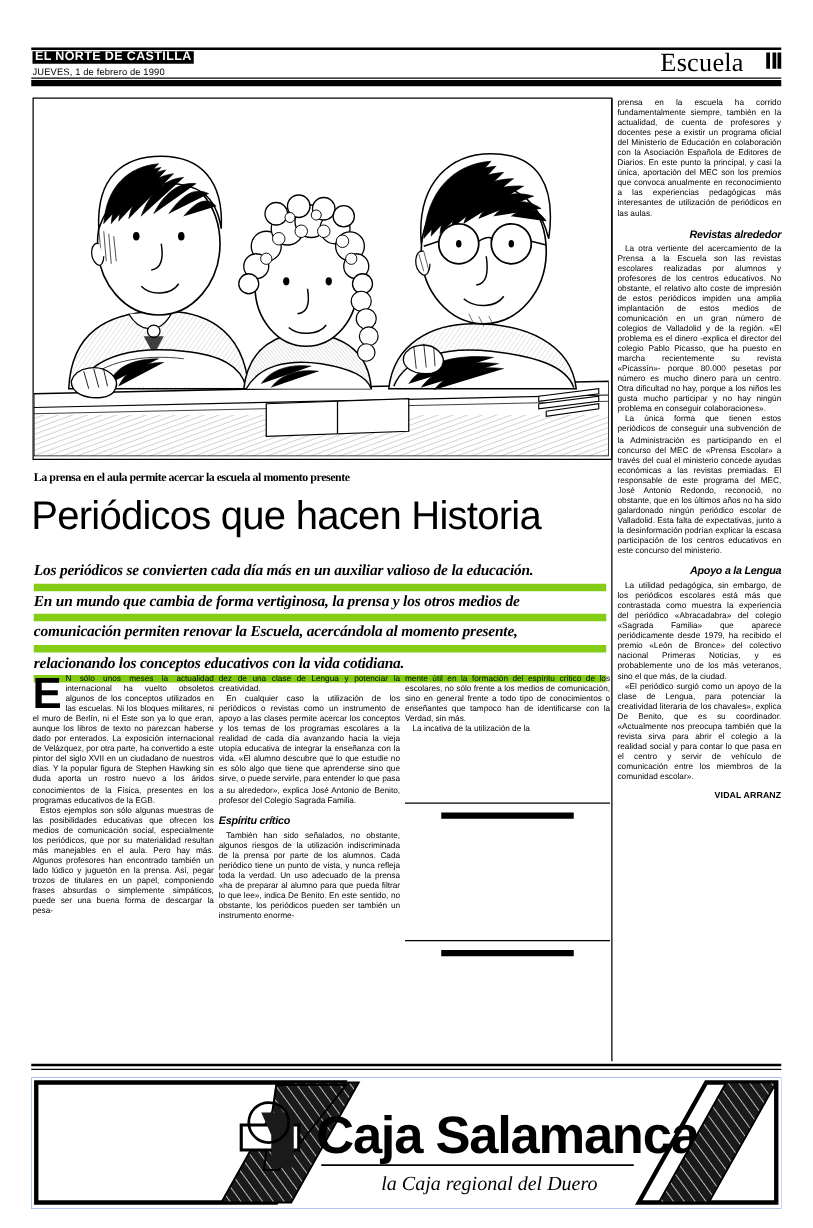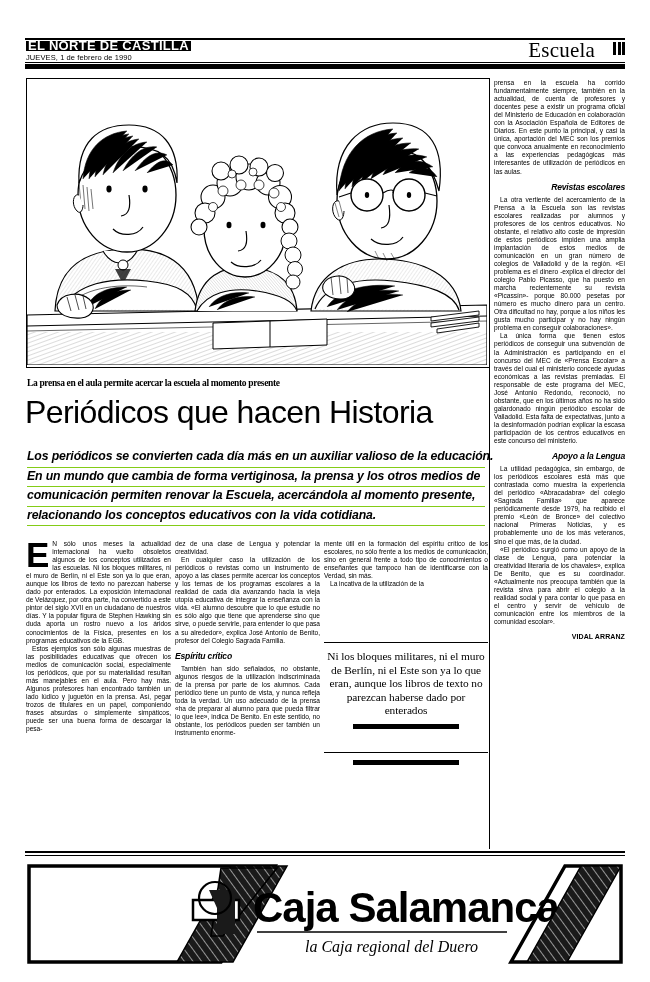--- a/index.html
+++ b/index.html
@@ -7,21 +7,21 @@
     width:650px;height:982px;overflow:hidden;position:relative;
     font-family:"Liberation Sans", sans-serif;
     color:#000;
     -webkit-font-smoothing:none;
   }
   .page{position:absolute;left:0;top:0;width:650px;height:982px;background:#fff;}
 
   
   .masthead{position:absolute;left:25px;top:38px;width:600px;height:30px;}
   .mast-rule-top{position:absolute;left:0;top:0;width:600px;height:2px;background:#000;}
-  .mast-paper{position:absolute;left:1px;top:3px;font-size:13px;font-weight:bold;
+  .mast-paper{position:absolute;left:1px;top:3px;font-size:10px;font-weight:bold;
     letter-spacing:.3px;font-family:"Liberation Sans",sans-serif;
     background:#000;color:#fff;padding:1px 2px 1px 2px;line-height:8px;}
   .mast-date{position:absolute;left:1px;top:15px;font-size:7.5px;
     font-family:"Liberation Sans",sans-serif;letter-spacing:.1px;}
   .mast-section{position:absolute;right:30px;top:0px;font-size:21px;
     font-family:"Liberation Serif",serif;letter-spacing:.2px;line-height:24px;}
   .mast-pagenum{position:absolute;right:0px;top:4px;display:flex;gap:1.5px;}
   .mast-pagenum i{display:block;width:3px;height:13px;background:#000;}
   .mast-rule-bottom{position:absolute;left:0;top:26px;width:600px;height:5px;background:#000;}
   .mast-rule-hair{position:absolute;left:0;top:24px;width:600px;height:1px;background:#000;}
@@ -32,22 +32,22 @@
   .illo svg{display:block;}
 
   
   .caption{position:absolute;left:27px;top:378px;width:460px;font-size:9.5px;
     font-weight:bold;letter-spacing:-0.35px;font-family:Liberation Serif, serif;}
   .headline{position:absolute;left:25px;top:392px;width:465px;font-size:32px;
     font-weight:normal;letter-spacing:-0.6px;line-height:40px;
     font-family:"Liberation Sans",sans-serif;}
 
   .lead{position:absolute;left:27px;top:448px;width:458px;}
-  .lead .ln{font-family:Liberation Sans, sans-serif;font-style:italic;font-weight:bold;
-    font-size:12.3px;line-height:17.6px;border-bottom:1px solid #84cc16;
+  .lead .ln{font-family:Liberation Serif, serif;font-style:italic;font-weight:bold;
+    font-size:12.3px;line-height:17.6px;border-bottom:6px solid #84cc16;
     padding-bottom:1px;white-space:nowrap;letter-spacing:-0.15px;}
 
   
   .cols{position:absolute;left:26px;top:540px;width:462px;height:305px;}
   .col{position:absolute;top:0;width:145px;height:305px;
     font-family:"Liberation Sans",sans-serif;font-size:6.6px;line-height:8.05px;
     text-align:justify;letter-spacing:-0.02px;}
   .c1{left:0;}
   .c2{left:149px;}
   .c3{left:298px;width:164px;}
@@ -324,34 +324,33 @@
       <p>También han sido señalados, no obstante, algunos riesgos de la utilización indiscriminada de la prensa por parte de los alumnos. Cada periódico tiene un punto de vista, y nunca refleja toda la verdad. Un uso adecuado de la prensa «ha de preparar al alumno para que pueda filtrar lo que lee», indica De Benito. En este sentido, no obstante, los periódicos pueden ser también un instrumento enorme-</p>
     </div>
 
     <div class="col c3">
       <p class="noind">mente útil en la formación del espíritu crítico de los escolares, no sólo frente a los medios de comunicación, sino en general frente a todo tipo de conocimientos o enseñantes que tampoco han de identificarse con la Verdad, sin más.</p>
       <p>La incativa de la utilización de la</p>
     </div>
 
     <div class="pq1">
       <div class="pq-top-rule"></div>
-      <div class="pq">Ni los bloques militares, ni el muro de Berlín, ni el Este son ya lo que eran, aunque los libros de texto no parezcan haberse dado por enterados</div>
       <div class="pq-bar"></div>
     </div>
 
     <div class="pq2">
       <div class="pq-top-rule"></div>
       <div class="pq-bar"></div>
     </div>
   </div>
 
   <div class="vrule"></div>
   <div class="side">
     <p class="noind">prensa en la escuela ha corrido fundamentalmente siempre, también en la actualidad, de cuenta de profesores y docentes pese a existir un programa oficial del Ministerio de Educación en colaboración con la Asociación Española de Editores de Diarios. En este punto la principal, y casi la única, aportación del MEC son los premios que convoca anualmente en reconocimiento a las experiencias pedagógicas más interesantes de utilización de periódicos en las aulas.</p>
-    <div class="subhead">Revistas escolares</div>
+    <div class="subhead">Revistas alrededor</div>
     <p>La otra vertiente del acercamiento de la Prensa a la Escuela son las revistas escolares realizadas por alumnos y profesores de los centros educativos. No obstante, el relativo alto coste de impresión de estos periódicos impiden una amplia implantación de estos medios de comunicación en un gran número de colegios de Valladolid y de la región. «El problema es el dinero -explica el director del colegio Pablo Picasso, que ha puesto en marcha recientemente su revista «Picassín»- porque 80.000 pesetas por número es mucho dinero para un centro. Otra dificultad no hay, porque a los niños les gusta mucho participar y no hay ningún problema en conseguir colaboraciones».</p>
     <p>La única forma que tienen estos periódicos de conseguir una subvención de la Administración es participando en el concurso del MEC de «Prensa Escolar» a través del cual el ministerio concede ayudas económicas a las revistas premiadas. El responsable de este programa del MEC, José Antonio Redondo, reconoció, no obstante, que en los últimos años no ha sido galardonado ningún periódico escolar de Valladolid. Esta falta de expectativas, junto a la desinformación podrían explicar la escasa participación de los centros educativos en este concurso del ministerio.</p>
     <div class="subhead">Apoyo a la Lengua</div>
     <p>La utilidad pedagógica, sin embargo, de los periódicos escolares está más que contrastada como muestra la experiencia del periódico «Abracadabra» del colegio «Sagrada Familia» que aparece periódicamente desde 1979, ha recibido el premio «León de Bronce» del colectivo nacional Primeras Noticias, y es probablemente uno de los más veteranos, sino el que más, de la ciudad.</p>
     <p>«El periódico surgió como un apoyo de la clase de Lengua, para potenciar la creatividad literaria de los chavales», explica De Benito, que es su coordinador. «Actualmente nos preocupa también que la revista sirva para abrir el colegio a la realidad social y para contar lo que pasa en el centro y servir de vehículo de comunicación entre los miembros de la comunidad escolar».</p>
     <div class="byline">VIDAL ARRANZ</div>
   </div>
 
   <div class="foot-rule-a"></div>
   <div class="foot-rule-b"></div>

